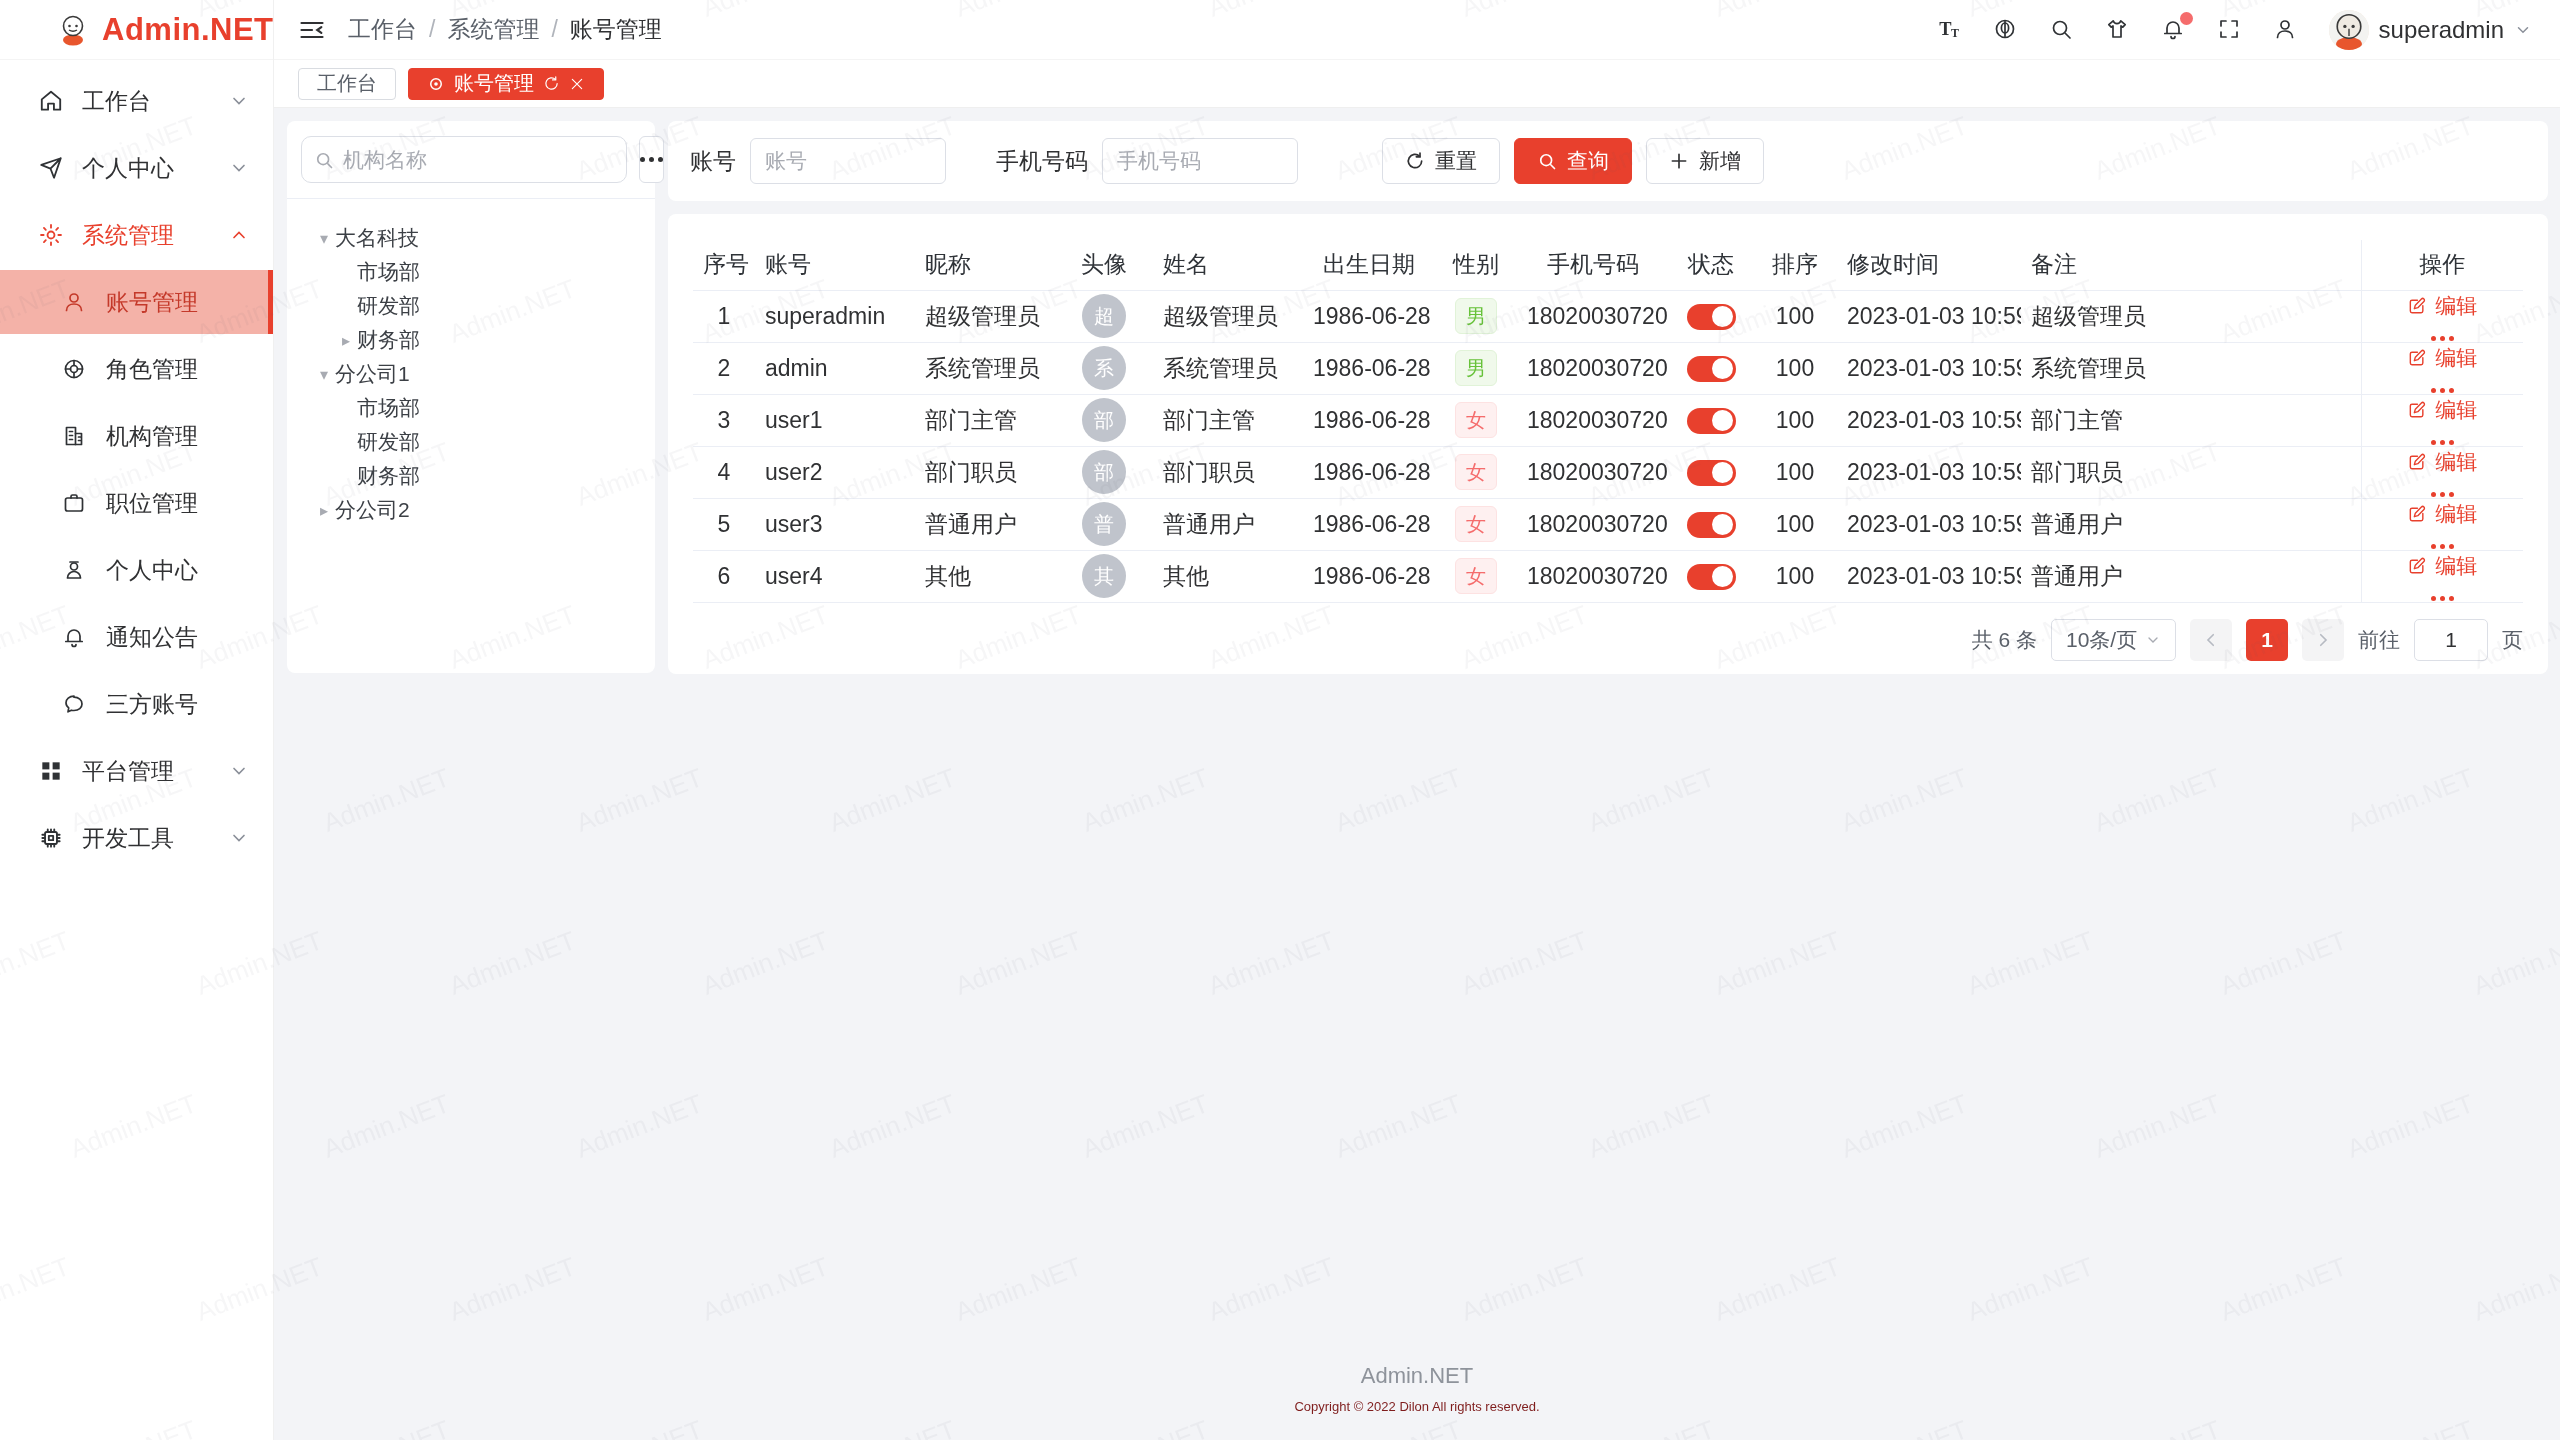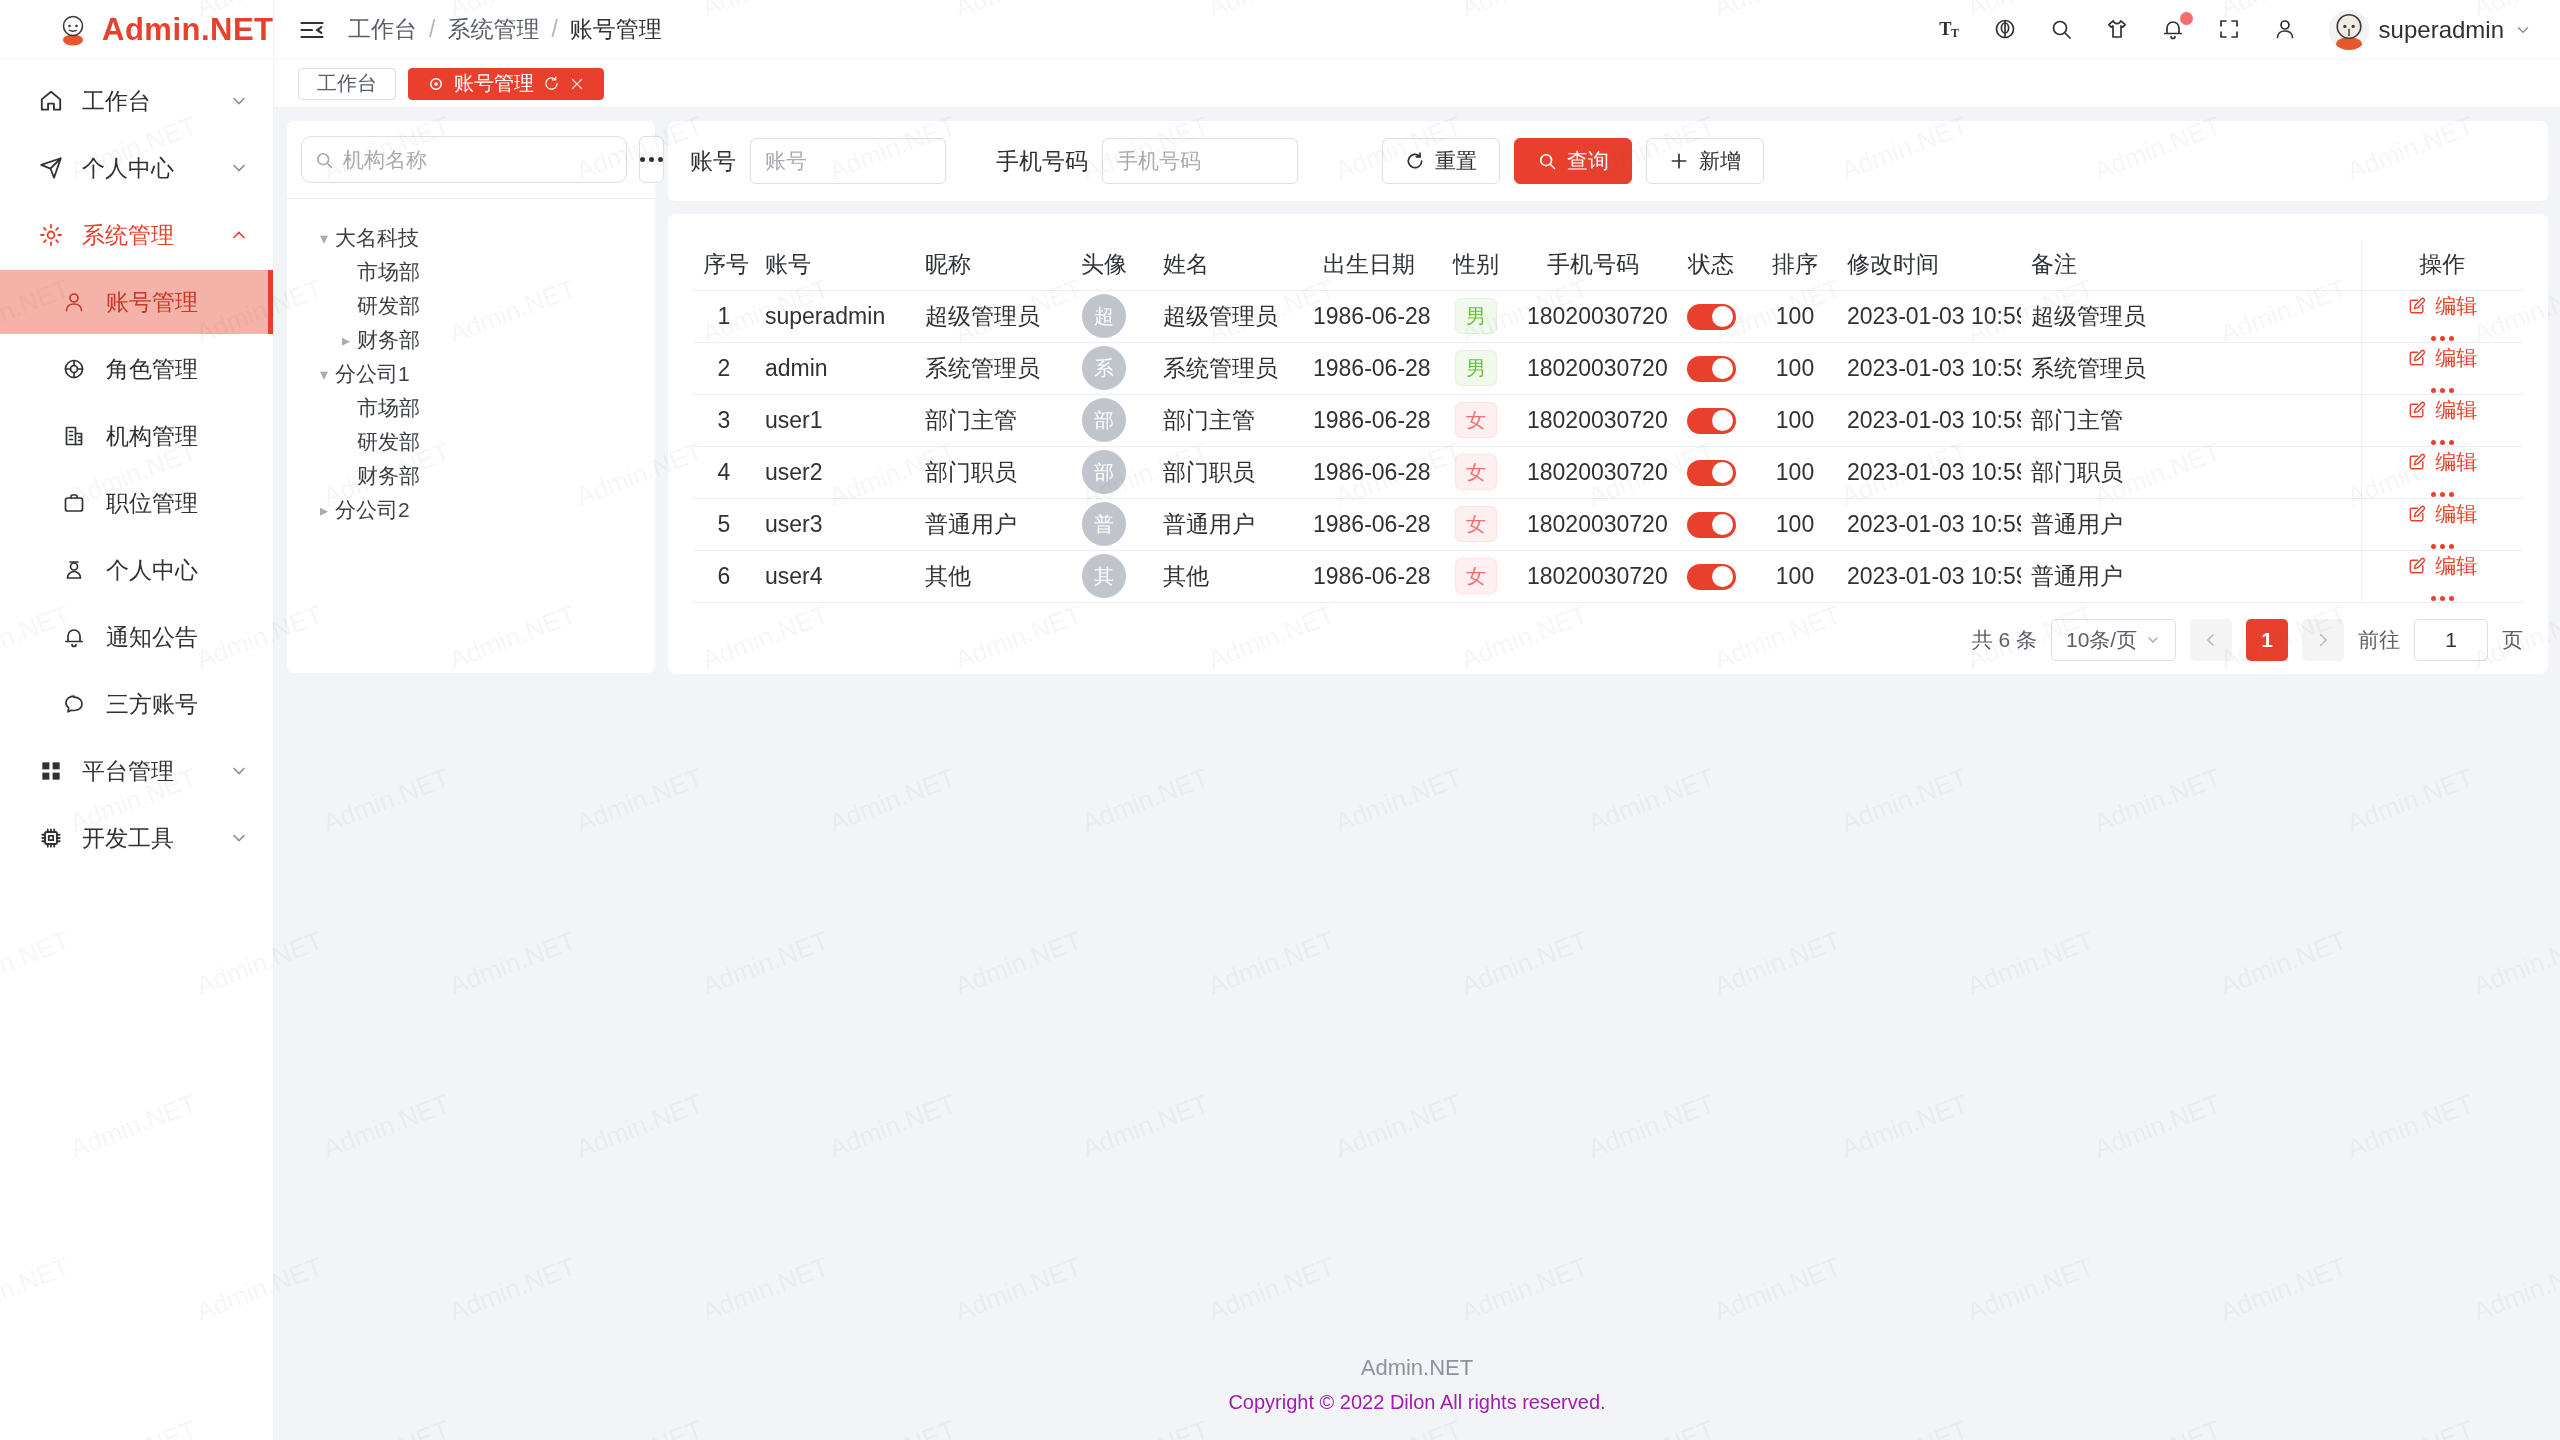--- a/index.html
+++ b/index.html
@@ -104,21 +104,21 @@
   .pager { margin-top:16px; display:flex; align-items:center; justify-content:flex-end; gap:14px; font-size:21px; color:#5a6069; padding-bottom:20px; }
   .page-size { width:125px; height:42px; border:1px solid #dcdfe6; border-radius:5px; display:flex; align-items:center; justify-content:space-between; padding:0 14px; cursor:pointer; background:#fff; }
   .page-size .pchev { color:#a8abb2; }
   .pg-btn { width:42px; height:42px; border-radius:5px; background:#f4f4f5; display:flex; align-items:center; justify-content:center; color:#b6bac2; cursor:pointer; }
   .pg-btn.active { background:#e8402d; color:#fff; font-weight:bold; }
   .goto-input { width:74px; height:42px; border:1px solid #dcdfe6; border-radius:5px; text-align:center; font-size:21px; font-family:inherit; color:#303133; outline:none; }
 
   
   .footer { margin-top:auto; text-align:center; padding:18px 0 26px; }
   .footer .f-title { font-size:22px; color:#8e939b; margin-bottom:10px; }
-  .footer .f-copy { font-size:20px; color:#a21caf; }
+  .footer .f-copy { font-size:13px; color:#7f1d1d; }
 </style>
 </head>
 <body>
 
 <div id="watermark">
     <span style="left: -60px; top: -30px;">Admin.NET</span>
     <span style="left: 193px; top: -30px;">Admin.NET</span>
     <span style="left: 446px; top: -30px;">Admin.NET</span>
     <span style="left: 699px; top: -30px;">Admin.NET</span>
     <span style="left: 952px; top: -30px;">Admin.NET</span>

